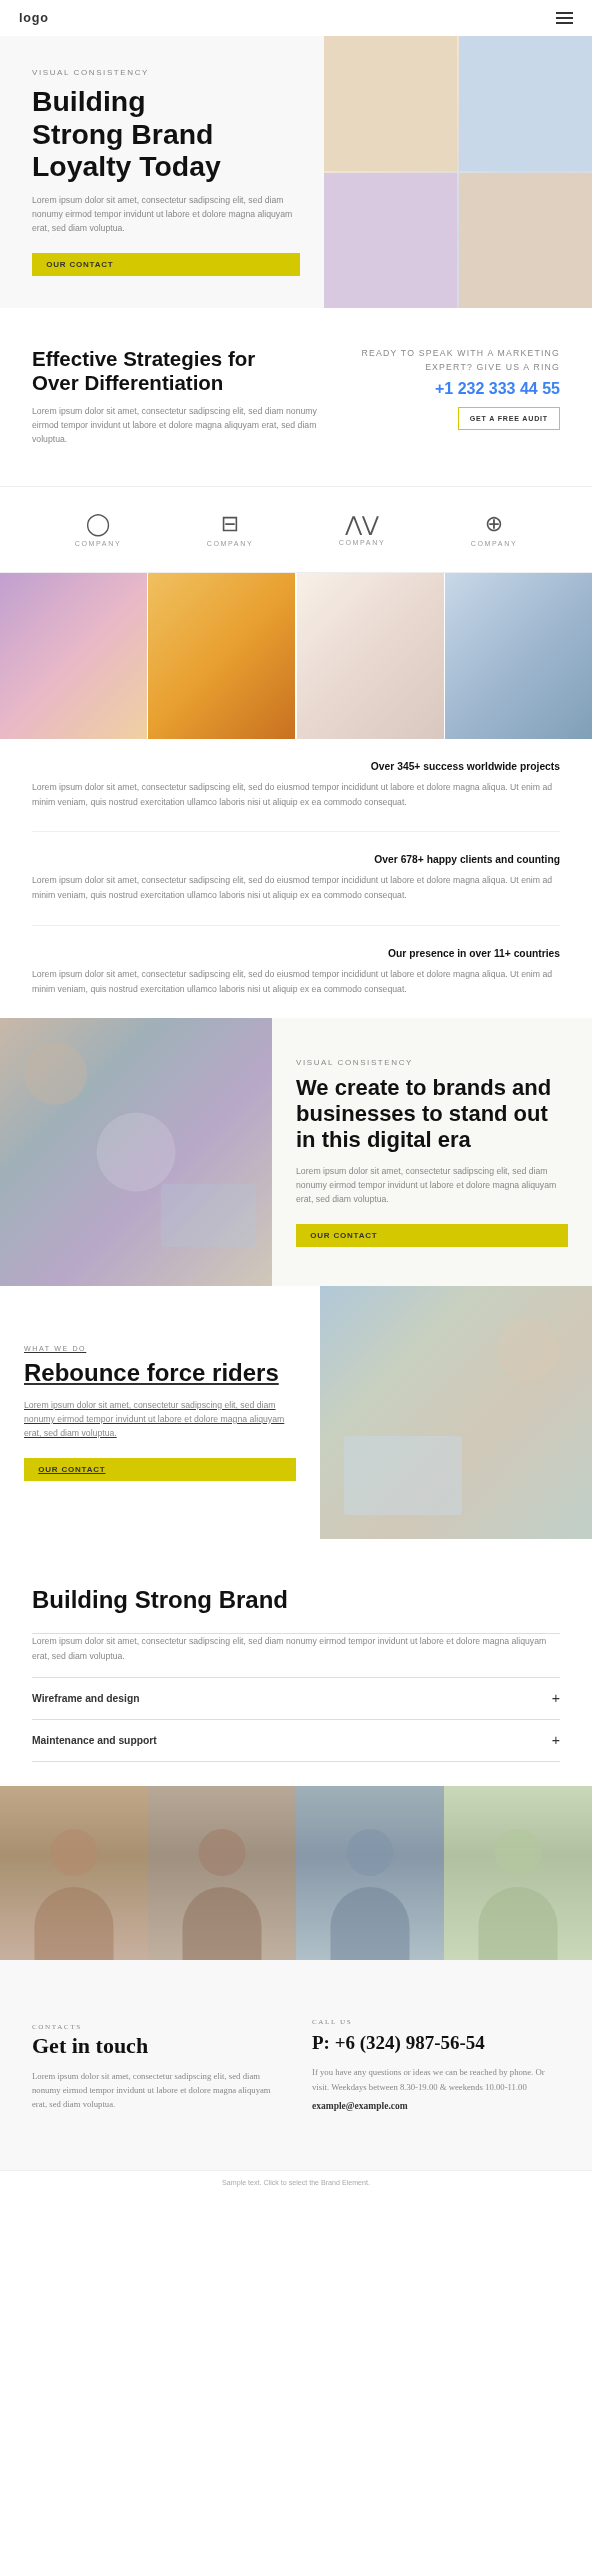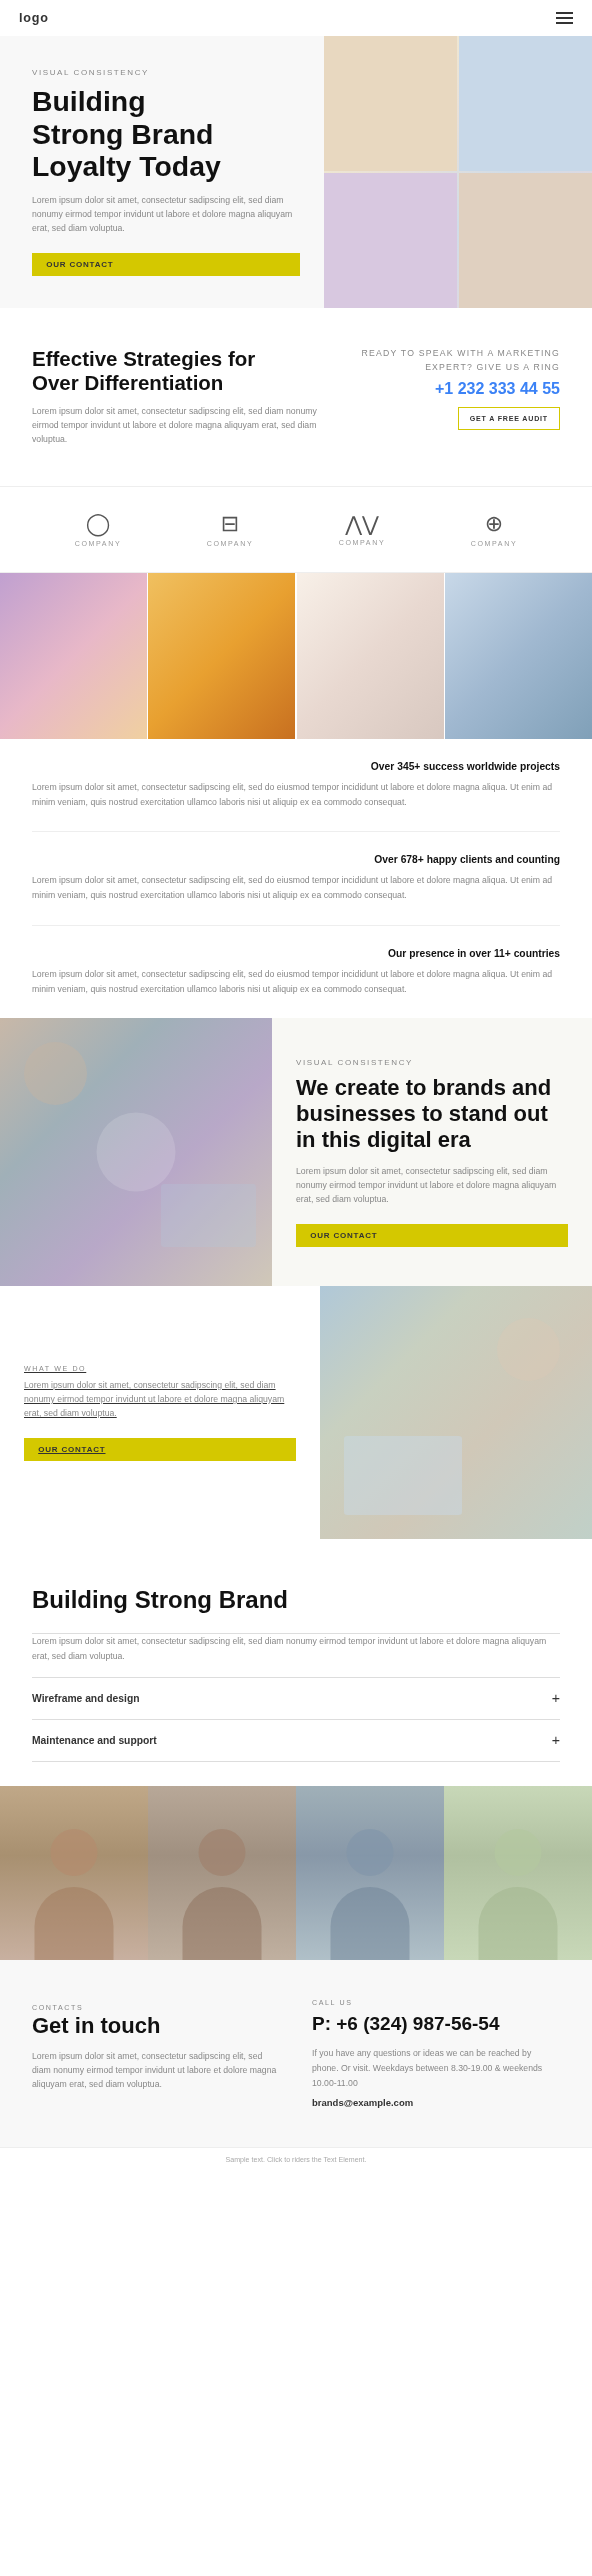--- a/index.html
+++ b/index.html
@@ -154,21 +154,21 @@
     .tp3 { background: linear-gradient(160deg, #b8c8d8 20%, #a0b0c0 60%, #b0c0d0 100%); }
     .tp4 { background: linear-gradient(160deg, #d8e0d0 20%, #c0c8b8 60%, #d0d8c8 100%); }
 
     
     .team-photo-inner {
       width: 100%; height: 100%; position: relative; overflow: hidden;
     }
 
     
     .contact-section {
-      display: flex; padding: 39px 32px; gap: 32px; background: #f8f8f8;
+      display: flex; padding: 58px 32px; gap: 32px; background: #f8f8f8; font-family: Liberation Serif, serif;
     }
     .contact-left { flex: 1; }
     .contact-right { flex: 1; }
     .contacts-label { font-size: 7.1px; letter-spacing: 1.6px; text-transform: uppercase; color: #888; margin-bottom: 6.3px; }
     .contact-left h2 { font-size: 22px; font-weight: 900; color: #111; margin-bottom: 11px; }
     .contact-left p { font-size: 8.7px; color: #888; line-height: 1.6; }
     .call-us-label { font-size: 7.1px; letter-spacing: 1.6px; text-transform: uppercase; color: #888; margin-bottom: 6.3px; }
     .big-phone { font-size: 19px; font-weight: 900; color: #111; margin-bottom: 11px; }
     .contact-info { font-size: 8.7px; color: #888; line-height: 1.7; }
     .contact-email { font-size: 9.5px; color: #333; font-weight: 600; margin-top: 6.3px; }
@@ -308,20 +308,21 @@
     <span class="visual-consistency-label">VISUAL CONSISTENCY</span>
     <h2>We create to brands and businesses to stand out in this digital era</h2>
     <p>Lorem ipsum dolor sit amet, consectetur sadipscing elit, sed diam nonumy eirmod tempor invidunt ut labore et dolore magna aliquyam erat, sed diam voluptua.</p>
     <a class="btn-primary">OUR CONTACT</a>
   </div>
 </section>
 
 <section class="rebounce-section">
   <div class="rebounce-left">
     <span class="what-we-do-label">WHAT WE DO</span>
+    <h2>Rebounce force riders</h2>
     <p>Lorem ipsum dolor sit amet, consectetur sadipscing elit, sed diam nonumy eirmod tempor invidunt ut labore et dolore magna aliquyam erat, sed diam voluptua.</p>
     <a class="btn-primary">OUR CONTACT</a>
   </div>
   <div class="rebounce-right">
     <div class="rebounce-img-overlay">
       <div style="position:absolute;bottom:24px;left:24px;width:118px;height:79px;background:rgba(200,220,240,0.4);border-radius:3.2px;"></div>
       <div style="position:absolute;top:32px;right:32px;width:63px;height:63px;border-radius:50%;background:rgba(220,200,180,0.35);"></div>
     </div>
   </div>
 </section>
@@ -388,20 +389,20 @@
 <section class="contact-section">
   <div class="contact-left">
     <span class="contacts-label">CONTACTS</span>
     <h2>Get in touch</h2>
     <p>Lorem ipsum dolor sit amet, consectetur sadipscing elit, sed diam nonumy eirmod tempor invidunt ut labore et dolore magna aliquyam erat, sed diam voluptua.</p>
   </div>
   <div class="contact-right">
     <div class="call-us-label">CALL US</div>
     <div class="big-phone">P: +6 (324) 987-56-54</div>
     <p class="contact-info">If you have any questions or ideas we can be reached by phone. Or visit. Weekdays between 8.30-19.00 &amp; weekends 10.00-11.00</p>
-    <div class="contact-email">brands@example.com</div>
+    <div class="contact-email">example@example.com</div>
   </div>
 </section>
 
 <div class="footer-hint">
-  <span>Sample text. Click to riders the Text Element.</span>
+  <span>Sample text. Click to select the Brand Element.</span>
 </div>
 
 
 </body></html>

